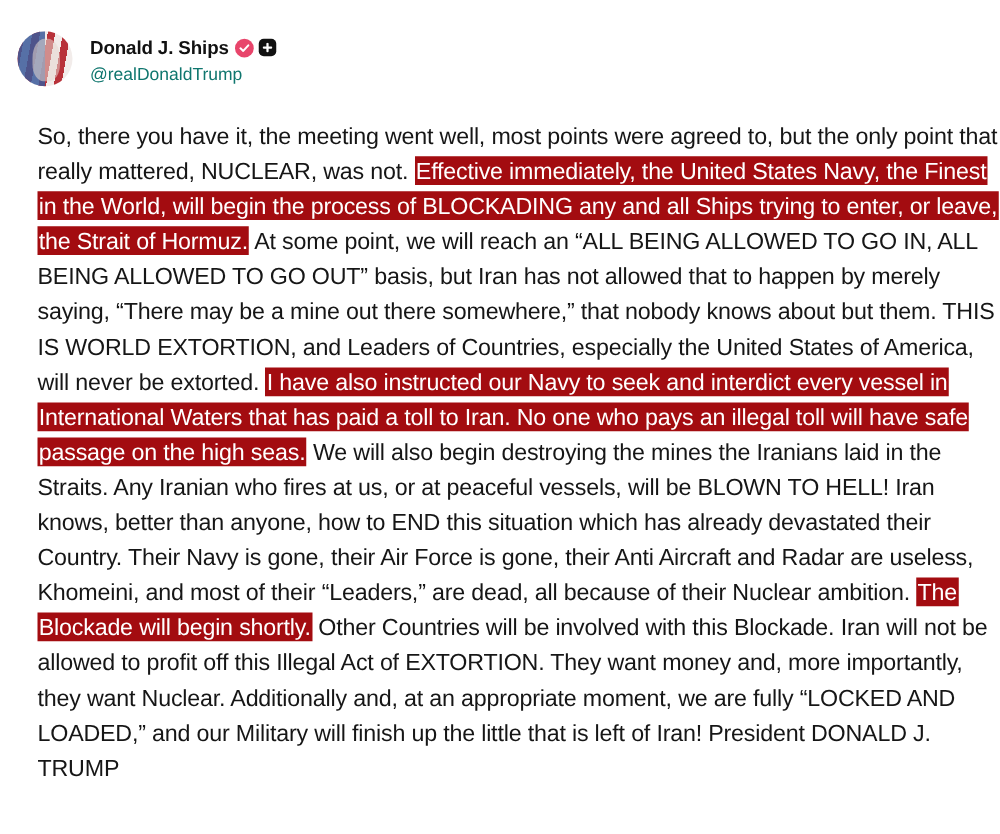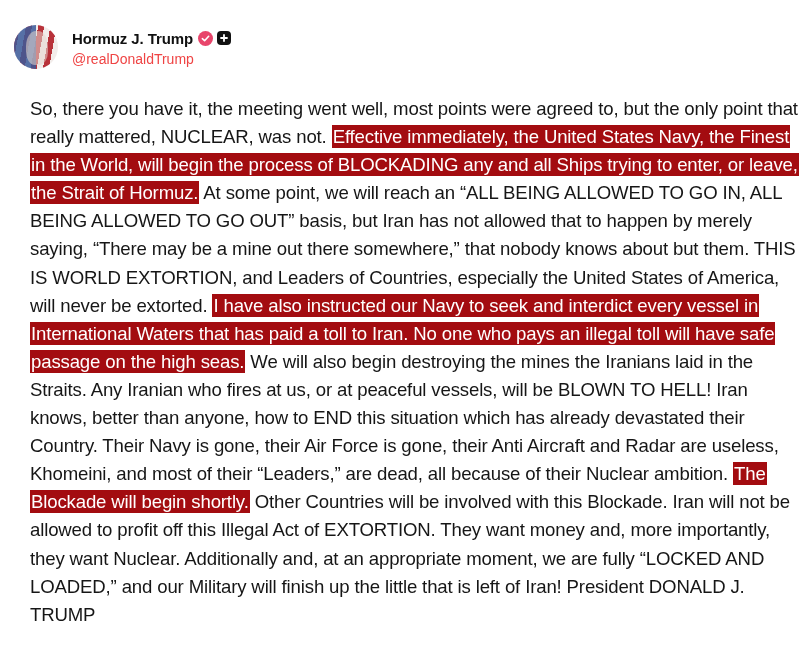--- a/index.html
+++ b/index.html
@@ -8,35 +8,35 @@
   .avatar { width: 44px; height: 44px; border-radius: 50%; overflow: hidden; position: relative;
     background: repeating-linear-gradient(100deg, #b8323a 0 6px, #f2ecea 6px 12px); }
   .avatar .canton { position: absolute; left: 0; top: 0; width: 22px; height: 44px; background: #3b5a9a; opacity: 0.85; }
   .avatar .face { position: absolute; left: 12px; top: 6px; width: 22px; height: 34px; border-radius: 45% 45% 40% 40%;
     background: rgba(230,215,205,0.55); }
   .identity { margin-left: 14px; display: flex; flex-direction: column; }
   .name-row { display: flex; align-items: center; height: 22px; }
   .display-name { font-weight: bold; font-size: 15px; color: #111; letter-spacing: -0.1px; }
   .verified { margin-left: 5px; width: 15px; height: 15px; border-radius: 50%; background: #e8456b; display: inline-flex; align-items: center; justify-content: center; }
   .plus-badge { margin-left: 4px; width: 14px; height: 14px; border-radius: 4px; background: #111; display: inline-flex; align-items: center; justify-content: center; }
-  .handle { font-size: 14px; color: #ef4444; margin-top: 2px; }
+  .handle { font-size: 14px; color: #0f766e; margin-top: 2px; }
   .post { position: absolute; left: 30px; top: 95px; width: 775px; font-size: 18.6px; line-height: 28.1px; color: #161616; letter-spacing: -0.15px; }
   .post .hl { background: #a30c10; color: #ffffff; padding: 1px 1px; box-decoration-break: clone; -webkit-box-decoration-break: clone; }
 </style>
 </head>
 <body>
 
 <div class="header">
   <div class="avatar">
     <div class="canton"></div>
     <div class="face"></div>
   </div>
   <div class="identity">
     <div class="name-row">
-      <span class="display-name">Hormuz J. Trump</span>
+      <span class="display-name">Donald J. Ships</span>
       <span class="verified">
         <svg width="9" height="9" viewBox="0 0 10 10">
             <path d="M1.5 5.2 L4 7.5 L8.5 2.5" stroke="#fff" stroke-width="1.8" fill="none" stroke-linecap="round" stroke-linejoin="round"></path>
           </svg>
       </span>
       <span class="plus-badge">
         <svg width="8" height="8" viewBox="0 0 8 8">
             <path d="M4 1 V7 M1 4 H7" stroke="#fff" stroke-width="1.8" stroke-linecap="round"></path>
           </svg>
       </span>

